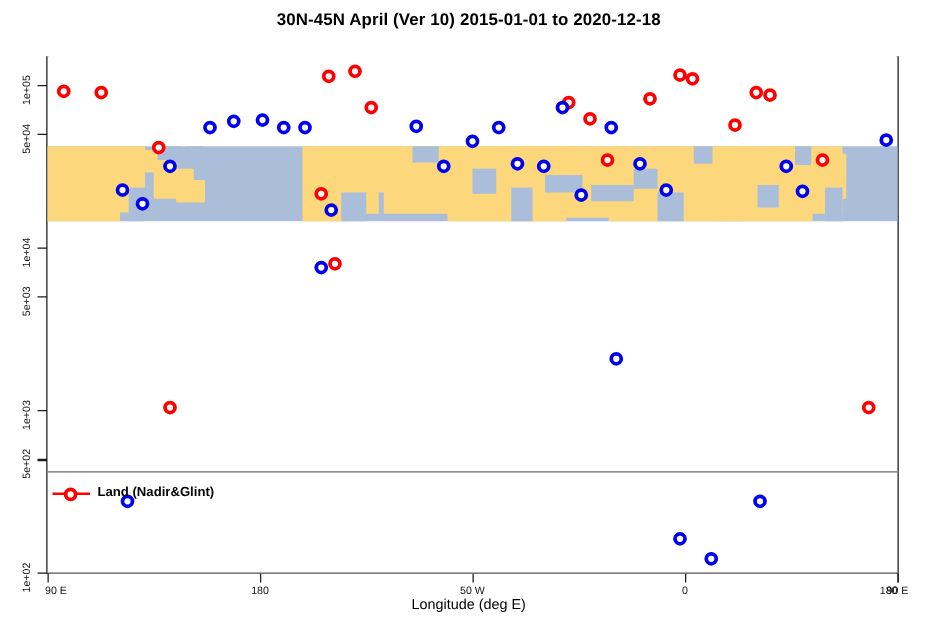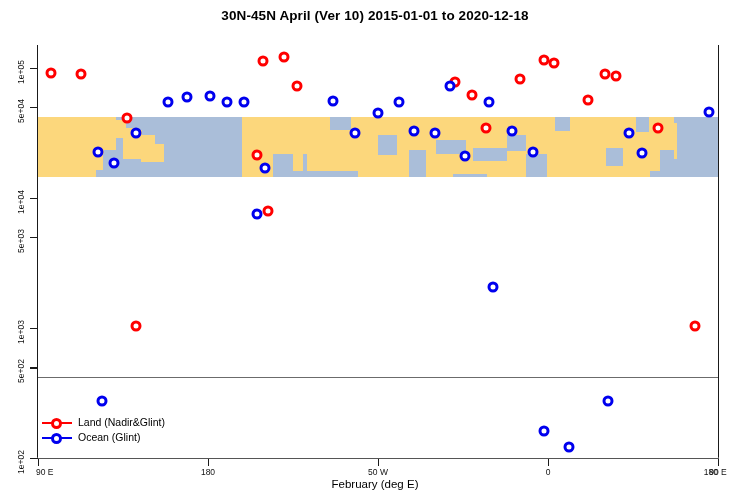--- a/index.html
+++ b/index.html
@@ -39,42 +39,42 @@
   .xlab{position:absolute;top:467px;font-size:8.5px;color:#111;white-space:nowrap;transform:translateX(-50%);}
   .xtitle{position:absolute;left:0;top:478px;width:750px;text-align:center;font-size:11.5px;}
 
   
   .pt{position:absolute;width:11px;height:11px;border-radius:50%;
       box-sizing:border-box;transform:translate(-50%,-50%);background:#fff;}
   .pt.land{border:3px solid #ff0000;}
   .pt.ocean{border:3px solid #0000ee;}
 
   
-  .legend{position:absolute;left:42px;top:415px;font-size:10px;line-height:15px;}
+  .legend{position:absolute;left:42px;top:387px;font-size:10px;line-height:15px;font-weight:bold;}
   .lrow{display:flex;align-items:center;height:15px;}
   .lsym{position:relative;width:30px;height:12px;margin-right:6px;}
   .lsym .bar{position:absolute;top:5px;left:0;width:30px;height:2.4px;}
   .lsym .ring{position:absolute;left:9px;top:1px;width:11px;height:11px;
               border-radius:50%;box-sizing:border-box;background:#fff;}
   .lsym.land .bar{background:#ff0000;} .lsym.land .ring{border:3px solid #ff0000;}
   .lsym.ocean .bar{background:#0000ee;} .lsym.ocean .ring{border:3px solid #0000ee;}
   .ltext{font-size:10.5px;color:#000;}
 </style>
 </head>
 <body>
 
 <div id="root">
 
   <div class="title">30N-45N April (Ver 10)   2015-01-01 to 2020-12-18</div>
 
   <div class="frame-left"></div>
   <div class="frame-right"></div>
   <div class="frame-bottom"></div>
 
-  <div class="xtitle">February (deg E)</div>
+  <div class="xtitle">Longitude (deg E)</div>
 
   <div id="yaxis">
       <div class="ytick" style="top: 67.8979px;"></div>
       <div class="ylab" style="left: 16px; top: 83.8979px;">1e+05</div>
       <div class="ytick" style="top: 107.042px;"></div>
       <div class="ylab" style="left: 16px; top: 123.042px;">5e+04</div>
       <div class="ytick" style="top: 197.932px;"></div>
       <div class="ylab" style="left: 16px; top: 213.932px;">1e+04</div>
       <div class="ytick" style="top: 237.076px;"></div>
       <div class="ylab" style="left: 16px; top: 253.076px;">5e+03</div>
@@ -192,22 +192,15 @@
   </div>
 
   <div class="legend">
     <div class="lrow">
       <span class="lsym land">
         <span class="bar"></span>
           <span class="ring"></span>
       </span>
       <span class="ltext">Land (Nadir&amp;Glint)</span>
     </div>
-    <div class="lrow">
-      <span class="lsym ocean">
-        <span class="bar"></span>
-          <span class="ring"></span>
-      </span>
-      <span class="ltext">Ocean (Glint)</span>
-    </div>
   </div>
 
 </div>
 
 </body></html>

